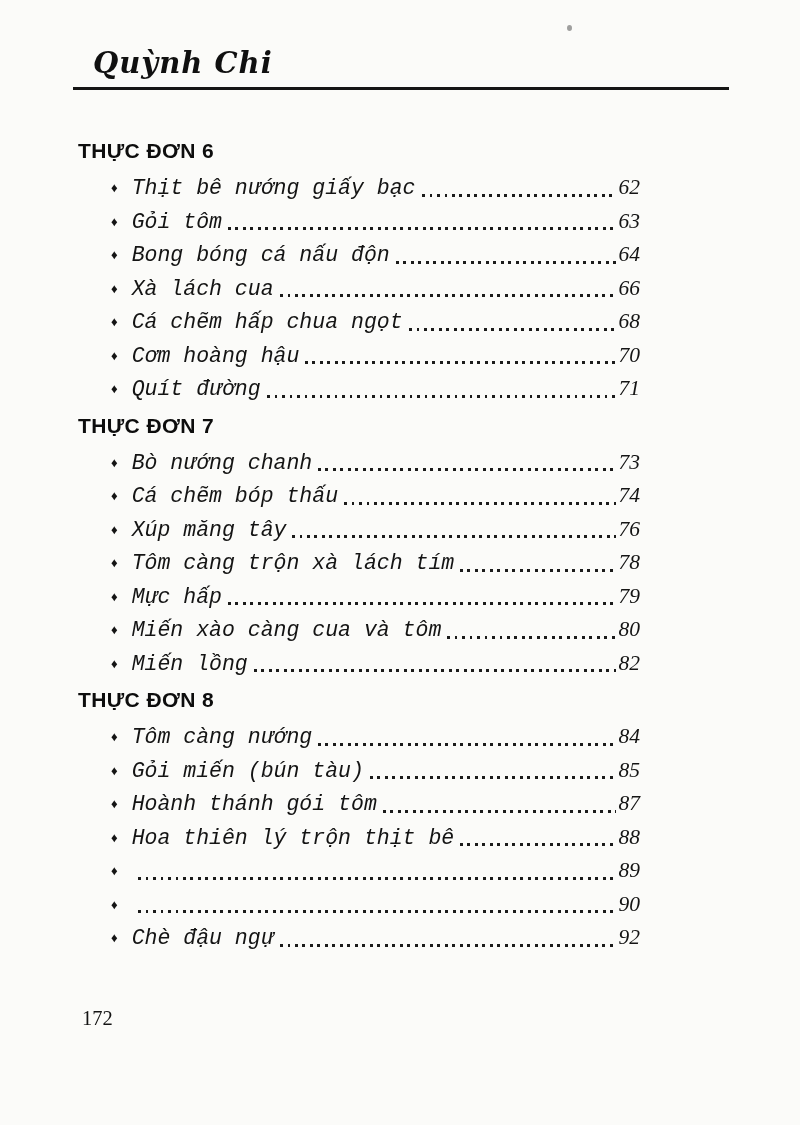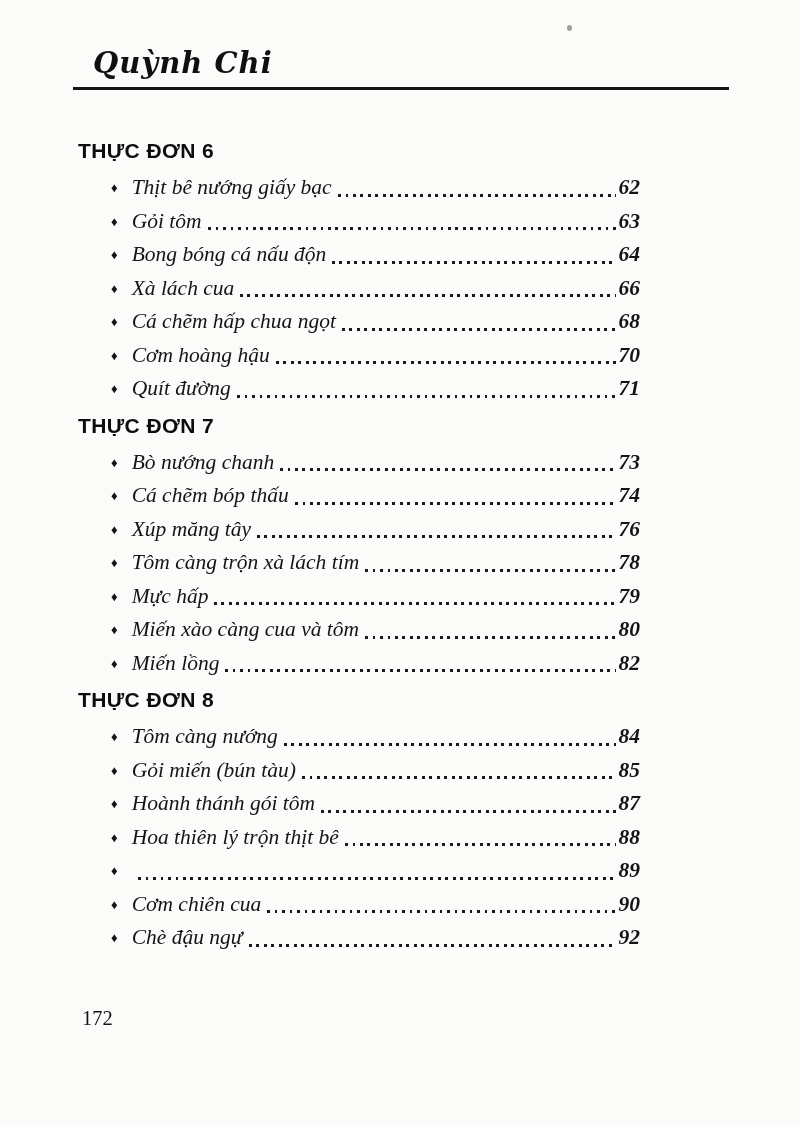--- a/index.html
+++ b/index.html
@@ -62,34 +62,34 @@
     color: #141414;
     white-space: nowrap;
   }
   .bullet {
     font-style: normal;
     font-size: 13px;
     margin-right: 14px;
     transform: translateY(-2px);
     flex: 0 0 auto;
   }
-  .entry-title { flex: 0 0 auto; }
+  .entry-title { flex: 0 0 auto; font-family: Liberation Mono, monospace; }
   .leader {
     flex: 1 1 auto;
     align-self: flex-end;
     height: 2.8px;
     margin: 0 3px 8px 6px;
     min-width: 18px;
     background-image: repeating-linear-gradient(
       to right,
       #1b1b1b 0, #1b1b1b 2.6px,
       transparent 2.6px, transparent 7.5px
     );
   }
-  .pagenum { flex: 0 0 auto; font-size: 21.5px; font-weight: bold; }
+  .pagenum { flex: 0 0 auto; font-size: 21.5px; }
 
   .folio {
     position: absolute;
     left: 82px;
     top: 1007px;
     font-size: 20.5px;
     color: #131313;
   }
 </style>
 </head>
@@ -242,21 +242,20 @@
   </div>
 
   <div class="row">
     <span class="bullet">♦</span>
     <span class="leader"></span>
     <span class="pagenum">89</span>
   </div>
 
   <div class="row">
     <span class="bullet">♦</span>
-    <span class="entry-title">Cơm chiên cua</span>
     <span class="leader"></span>
     <span class="pagenum">90</span>
   </div>
 
   <div class="row">
     <span class="bullet">♦</span>
     <span class="entry-title">Chè đậu ngự</span>
     <span class="leader"></span>
     <span class="pagenum">92</span>
   </div>

